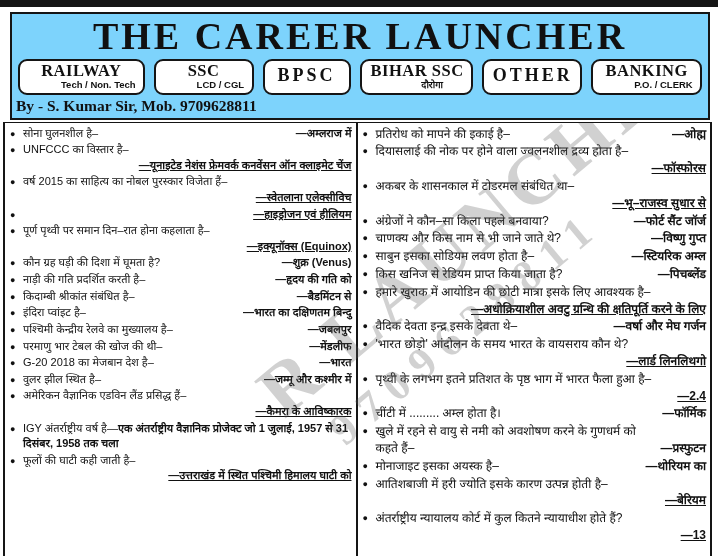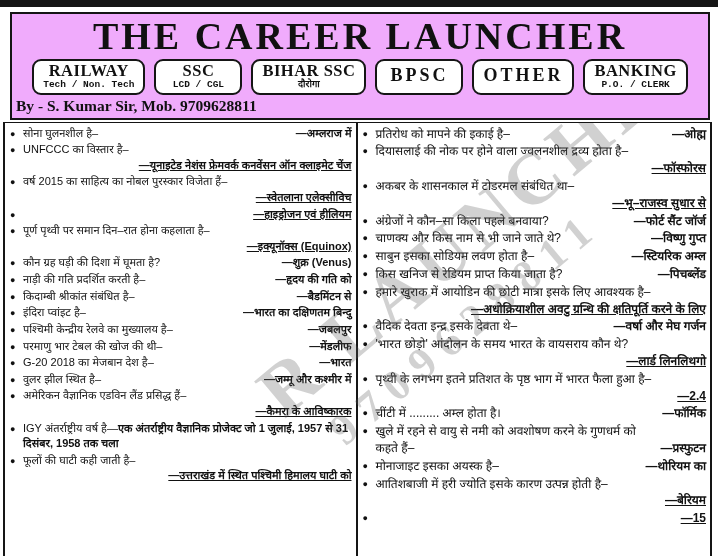--- a/index.html
+++ b/index.html
@@ -9,21 +9,21 @@
     color: #111;
     font-family: "Liberation Sans", sans-serif;
     overflow: hidden;
     position: relative;
   }
   .top-bar { height: 7px; background: #151515; width: 100%; }
   .header-box {
     margin: 5px 8px 0 10px;
     border: 2px solid #151515;
     padding: 1px 4px 3px 4px;
-    background: #f0abfc;
+    background: #7dd3fc;
   }
   .title {
     font-family: "Liberation Serif", serif;
     font-weight: bold;
     font-size: 38px;
     letter-spacing: 3px;
     text-align: center;
     line-height: 1.12;
     white-space: nowrap;
   }
@@ -49,25 +49,26 @@
   .exam-name {
     font-family: "Liberation Serif", serif;
     font-weight: bold;
     font-size: 16.5px;
     letter-spacing: 0.5px;
     line-height: 1.1;
     white-space: nowrap;
   }
   .exam-box.wide-space .exam-name { letter-spacing: 3px; font-size: 18px; }
   .exam-sub {
-    font-family: Liberation Mono, monospace;
+    font-family: Liberation Sans, sans-serif;
     font-weight: bold;
     font-size: 9.5px;
     line-height: 1.15;
     white-space: nowrap;
+    margin-left: 32px;
   }
   .byline {
     font-family: "Liberation Serif", serif;
     font-weight: bold;
     font-size: 15.5px;
     text-align: left;
     margin-top: 1px;
   }
   .content {
     position: relative;
@@ -134,26 +135,26 @@
     <div class="title">THE CAREER LAUNCHER</div>
     <div class="exam-row">
         <div class="exam-box">
           <div class="exam-name">RAILWAY</div>
           <div class="exam-sub">Tech / Non. Tech</div>
         </div>
         <div class="exam-box">
           <div class="exam-name">SSC</div>
           <div class="exam-sub">LCD / CGL</div>
         </div>
+        <div class="exam-box wide-space">
+          <div class="exam-name">BPSC</div>
+        </div>
         <div class="exam-box">
           <div class="exam-name">BIHAR SSC</div>
           <div class="exam-sub">दौरोगा</div>
-        </div>
-        <div class="exam-box wide-space">
-          <div class="exam-name">BPSC</div>
         </div>
         <div class="exam-box wide-space">
           <div class="exam-name">OTHER</div>
         </div>
         <div class="exam-box">
           <div class="exam-name">BANKING</div>
           <div class="exam-sub">P.O. / CLERK</div>
         </div>
       </div>
     <div class="byline">By - S. Kumar Sir, Mob. 9709628811</div>
@@ -376,18 +377,19 @@
         <div class="qa">
           <span class="bullet">●</span>
           <div class="qa-body block">
             <span class="q">आतिशबाजी में हरी ज्योति इसके कारण उत्पन्न होती है–</span>
             <span class="a">—बेरियम</span>
           </div>
         </div>
         <div class="qa">
           <span class="bullet">●</span>
           <div class="qa-body block">
-            <span class="a">—15</span>
+            <span class="q">अंतर्राष्ट्रीय न्यायालय कोर्ट में कुल कितने न्यायाधीश होते हैं?</span>
+            <span class="a">—13</span>
           </div>
         </div>
       </div>
   </div>
 </div>
 
 </body></html>

